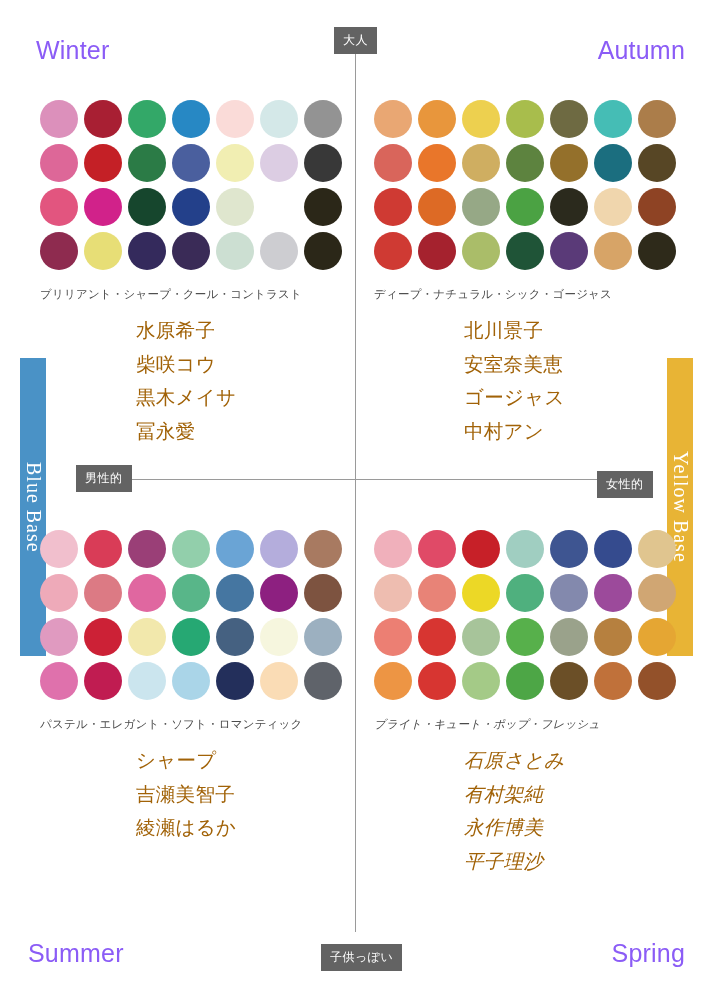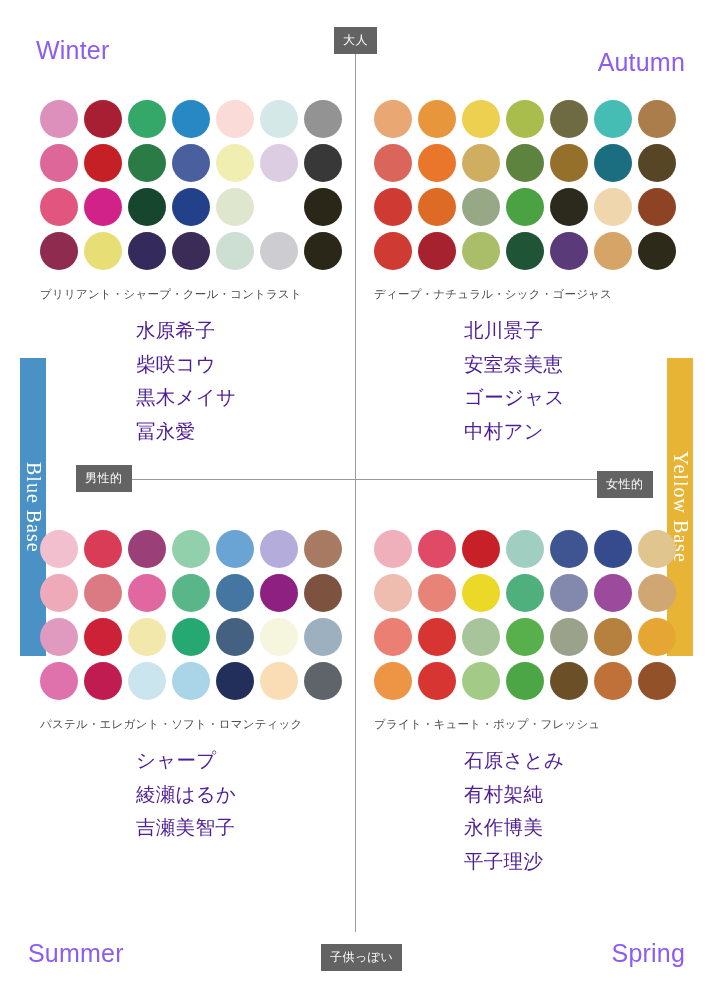--- a/index.html
+++ b/index.html
@@ -21,21 +21,21 @@
     width: 470px; height: 1px; background: #9a9a9a;
   }
 
   
   .season {
     position: absolute;
     font-size: 25px; font-weight: 400; color: #8b5cf6;
     letter-spacing: .2px; white-space: nowrap;
   }
   .season.winter { left: 36px;  top: 36px; }
-  .season.autumn { right: 28px; top: 48px; }
+  .season.autumn { right: 28px; top: 36px; }
   .season.summer { left: 28px;  bottom: 32px; }
   .season.spring { right: 28px; bottom: 32px; }
 
   
   .badge {
     position: absolute;
     background: #636363; color: #ffffff;
     font-size: 12px; line-height: 1;
     padding: 7px 9px 8px;
     white-space: nowrap;
@@ -59,21 +59,21 @@
     font-size: 20px; letter-spacing: 1px; white-space: nowrap;
   }
   .sidebar-bar.blue   { left: 20px;  top: 358px; background: #4a92c6; }
   .sidebar-bar.yellow { right: 20px; top: 358px; background: #e8b435; }
 
   
   .quad { position: absolute; }
   .quad.q-winter { left: 40px;  top: 100px; }
   .quad.q-autumn { left: 374px; top: 100px; }
   .quad.q-summer { left: 40px;  top: 530px; }
-  .quad.q-spring { left: 374px; top: 530px; }
+  .quad.q-spring { left: 374px; top: 530px; font-style: italic; }
 
   .swatch-grid {
     display: grid;
     grid-template-columns: repeat(7, 44px);
     grid-auto-rows: 44px;
     width: 308px;
   }
   .swatch {
     width: 38px; height: 38px; border-radius: 50%;
   }
@@ -83,21 +83,21 @@
     margin-top: 11px;
     font-size: 11.5px;
     color: #4a4a4a;
     letter-spacing: .2px;
     white-space: nowrap;
   }
   .q-autumn .keywords, .q-spring .keywords { letter-spacing: .2px; }
 
   .names { margin-top: 12px; }
   .name {
-    font-size: 19.5px; color: #4c1d95;
+    font-size: 19.5px; color: #a16207;
     line-height: 1.72;
     letter-spacing: .3px;
     text-align: left;
     padding-left: 96px;
   }
   .q-autumn .name, .q-spring .name { padding-left: 90px; }
   .q-summer .name { padding-left: 96px; }
 </style>
 </head>
 <body>
@@ -231,22 +231,22 @@
         <div class="swatch" style="background: rgb(192, 28, 81);"></div>
         <div class="swatch" style="background: rgb(203, 229, 238);"></div>
         <div class="swatch" style="background: rgb(170, 213, 232);"></div>
         <div class="swatch" style="background: rgb(35, 47, 91);"></div>
         <div class="swatch" style="background: rgb(250, 220, 181);"></div>
         <div class="swatch" style="background: rgb(95, 99, 106);"></div>
       </div>
     <div class="keywords">パステル・エレガント・ソフト・ロマンティック</div>
     <div class="names">
         <div class="name">シャープ</div>
+        <div class="name">吉瀬美智子</div>
         <div class="name">綾瀬はるか</div>
-        <div class="name">吉瀬美智子</div>
       </div>
   </div>
 
   <div class="quad q-spring">
     <div class="swatch-grid">
         <div class="swatch" style="background: rgb(240, 176, 187);"></div>
         <div class="swatch" style="background: rgb(224, 74, 103);"></div>
         <div class="swatch" style="background: rgb(199, 32, 40);"></div>
         <div class="swatch" style="background: rgb(160, 206, 193);"></div>
         <div class="swatch" style="background: rgb(62, 85, 145);"></div>

